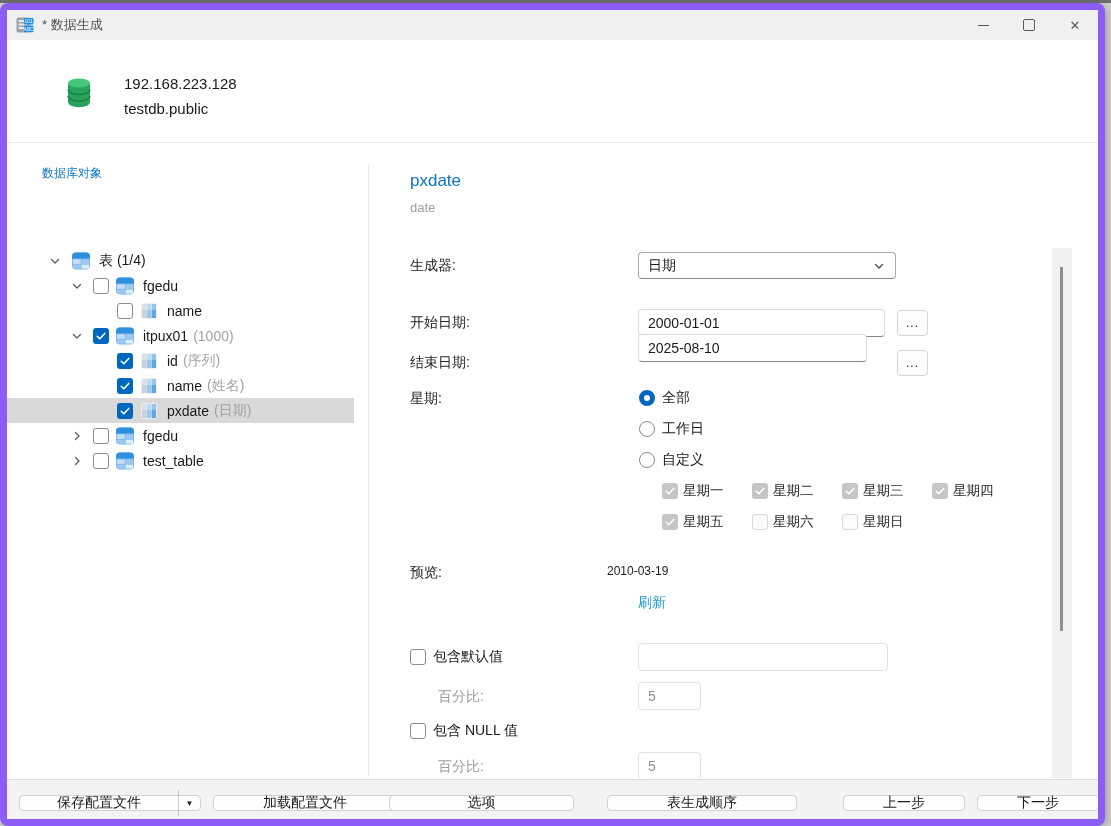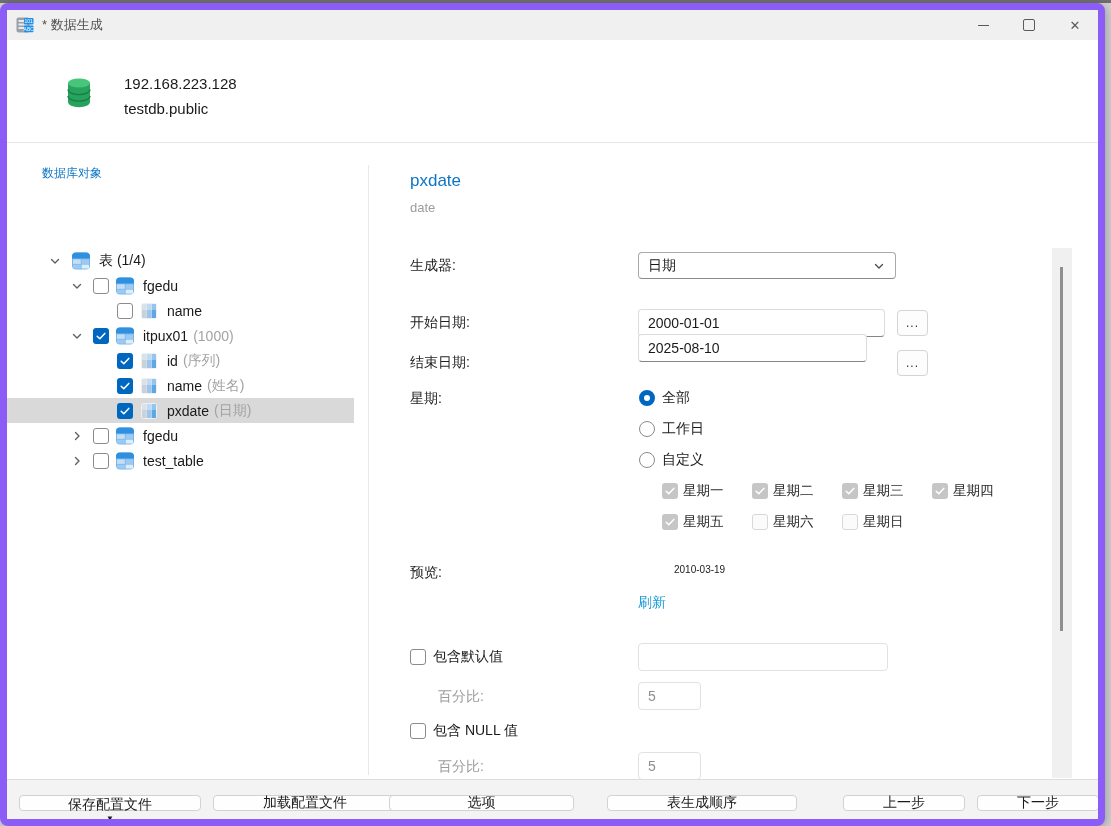--- a/index.html
+++ b/index.html
@@ -69,32 +69,32 @@
   .dots-btn{
     position:absolute;width:31px;height:26px;box-sizing:border-box;border:1px solid #d4d4d4;border-radius:4px;
     background:#fdfdfd;display:flex;align-items:center;justify-content:center;font-size:12px;color:#333;letter-spacing:1px;
   }
   .radio-row{position:absolute;left:632px;display:flex;align-items:center;height:18px;font-size:14px;color:#1a1a1a;}
   .radio{width:16px;height:16px;border-radius:50%;box-sizing:border-box;margin-right:7px;flex:0 0 auto;}
   .radio-on{border:5px solid #0067c0;background:#fff;}
   .radio-off{border:1px solid #8b8b8b;background:#fff;}
   .wk-item{position:absolute;display:flex;align-items:center;height:18px;font-size:13.5px;color:#2a2a2a;}
   .wk-item .cb{margin-right:5px;}
-  .preview-value{position:absolute;left:667px;font-size:10px;color:#1a1a1a;}
+  .preview-value{position:absolute;left:600px;font-size:12px;color:#1a1a1a;}
   .link{position:absolute;left:631px;font-size:14px;color:#1a9ad6;cursor:pointer;}
   .cb-row{position:absolute;left:403px;display:flex;align-items:center;height:18px;font-size:14px;color:#1a1a1a;}
   .cb-row .cb{margin-right:7px;}
   
   .scroll-track{position:absolute;left:1045px;top:105px;width:20px;height:530px;background:#f0f0f0;}
   .scroll-thumb{position:absolute;left:8px;top:19px;width:3px;height:364px;background:#8f8f8f;}
   
   .footer{position:absolute;left:0;right:0;top:769px;height:54px;background:#f3f3f3;border-top:1px solid #dcdcdc;box-sizing:border-box;}
   .btn{
     position:absolute;top:15px;height:16px;box-sizing:border-box;border:1px solid #d2d2d2;border-radius:4px;
-    background:#fefefe;display:flex;align-items:center;justify-content:center;font-size:14px;color:#1a1a1a;flex-direction:column;
+    background:#fefefe;display:flex;align-items:center;justify-content:center;font-size:14px;color:#1a1a1a;
   }
   .btn .btn-label{pointer-events:none;}
   .split{justify-content:flex-start;padding:0;}
   .split .btn-label{flex:1;text-align:center;}
   .split-sep{width:1px;height:26px;background:#c9c9c9;}
   .split-arrow{width:21px;display:flex;align-items:center;justify-content:center;font-size:8px;color:#1a1a1a;height:100%;}
 </style>
 </head>
 <body>
 

